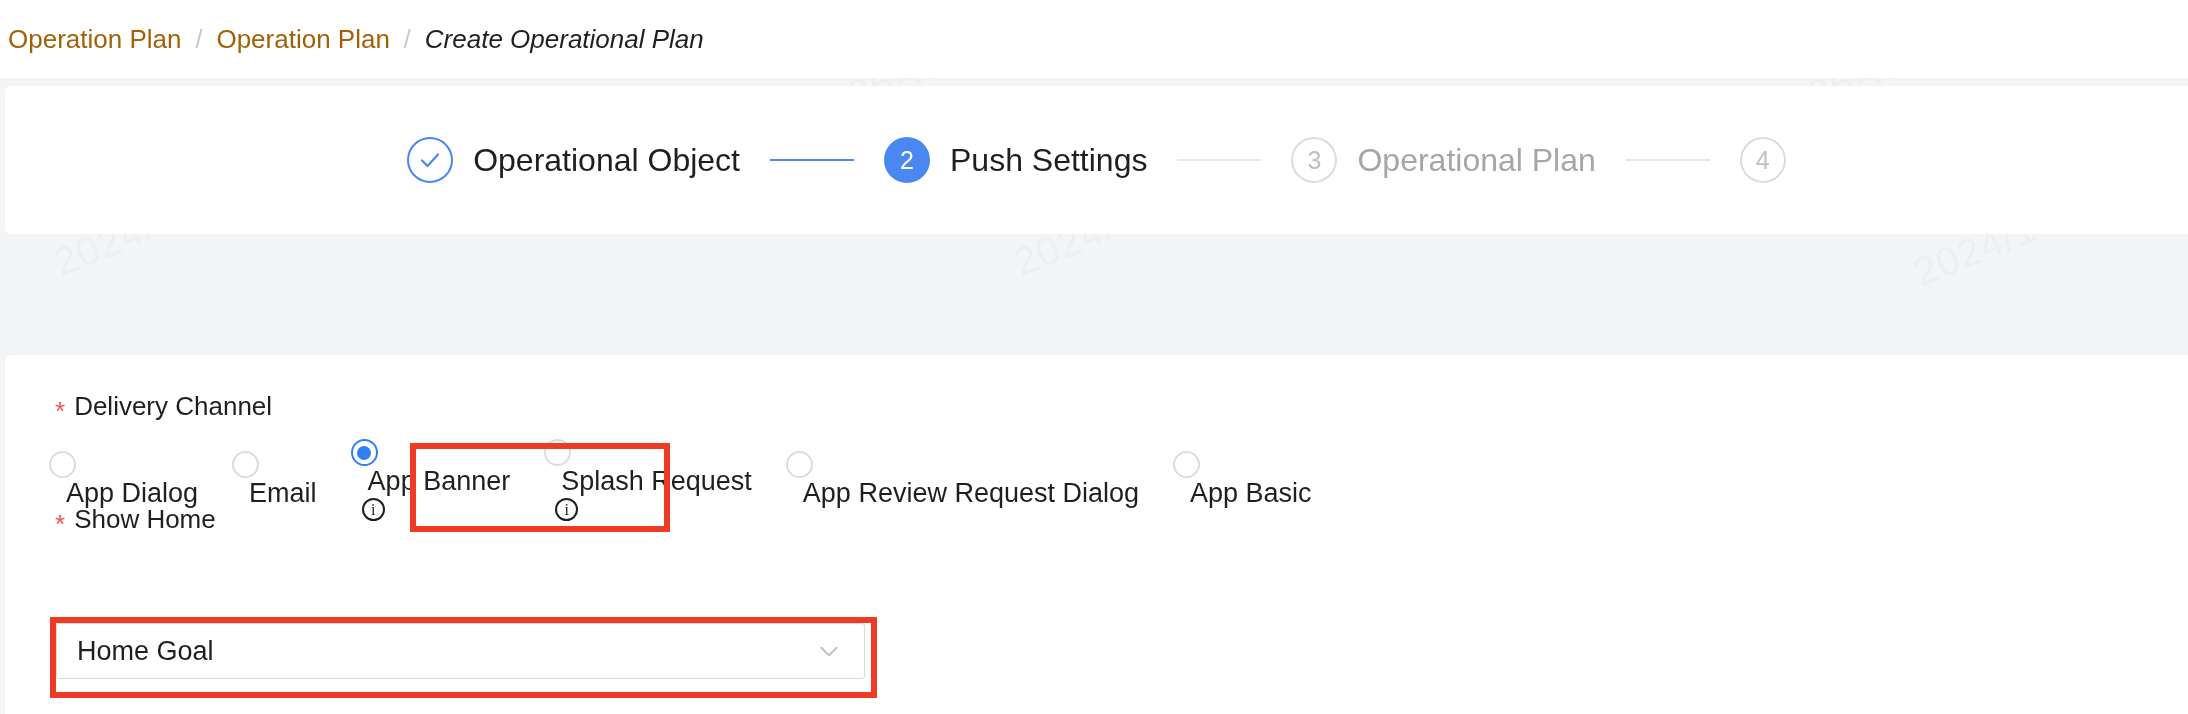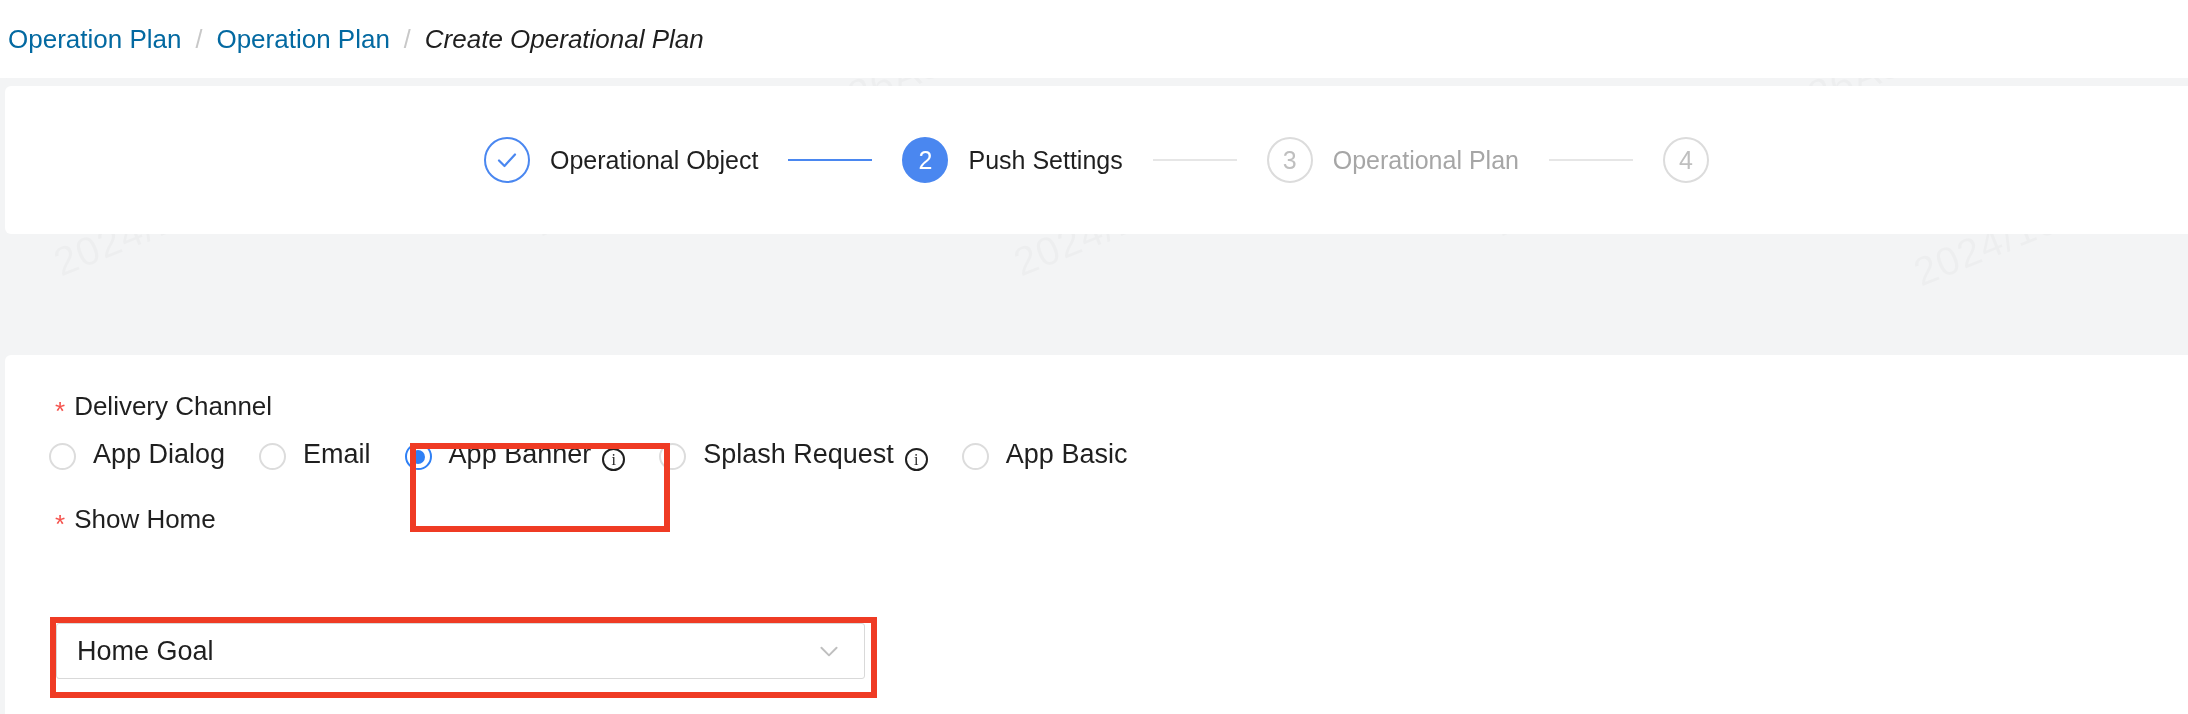--- a/index.html
+++ b/index.html
@@ -53,21 +53,21 @@
   .breadcrumb {
     position: absolute;
     left: 8px;
     top: 0;
     height: 78px;
     display: flex;
     align-items: center;
     font-size: 26px;
   }
   .crumb {
-    color: #0369a1;
+    color: #a16207;
     white-space: nowrap;
   }
   .crumb.current {
     color: #1f1f1f;
     font-style: italic;
   }
   .crumb-sep {
     color: #c8c8c8;
     margin: 0 14px;
     font-size: 25px;
@@ -117,21 +117,21 @@
     background: #4a87f0;
     border: 2px solid #4a87f0;
     color: #ffffff;
   }
   .step-circle.todo {
     border: 2px solid #dcdcdc;
     background: #ffffff;
     color: #bfbfbf;
   }
   .step-label {
-    font-size: 25px;
+    font-size: 32px;
     margin-left: 20px;
     white-space: nowrap;
   }
   .step-label.done  { color: #1f1f1f; }
   .step-label.active { color: #1f1f1f; }
   .step-label.todo  { color: #a6a6a6; }
   .step-line {
     width: 84px;
     height: 2px;
     margin: 0 30px;
@@ -175,23 +175,24 @@
   
   .radio-group {
     position: absolute;
     left: 44px;
     top: 84px;
     display: flex;
     align-items: center;
   }
   .radio-option {
     display: flex;
-    align-items: flex-end;
+    align-items: flex-start;
     margin-right: 34px;
     white-space: nowrap;
+    flex-direction: column;
   }
   .radio-dot {
     width: 27px;
     height: 27px;
     border-radius: 50%;
     border: 2px solid #dcdcdc;
     background: #ffffff;
     box-sizing: border-box;
     flex: none;
     position: relative;
@@ -369,20 +370,24 @@
         <span class="radio-text">App Banner</span>
         <span class="info-icon">i</span>
       </label>
 
       <label class="radio-option">
         <span class="radio-dot"></span>
         <span class="radio-text">Splash Request</span>
         <span class="info-icon">i</span>
       </label>
 
+      <label class="radio-option">
+        <span class="radio-dot"></span>
+        <span class="radio-text">App Review Request Dialog</span>
+      </label>
 
       <label class="radio-option">
         <span class="radio-dot"></span>
         <span class="radio-text">App Basic</span>
       </label>
 
     </div>
 
     <div class="field-label" id="show-page-label">
       <span class="req-star">*</span>

